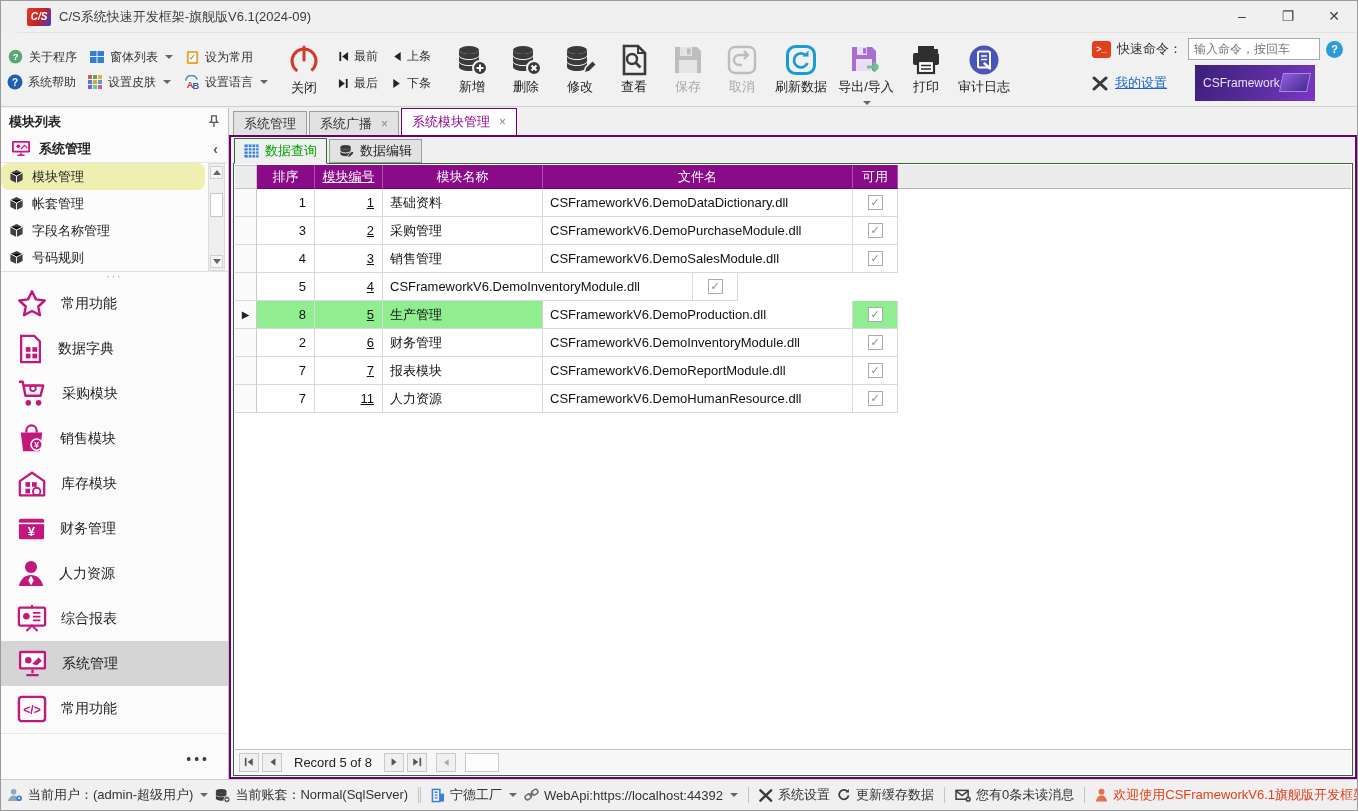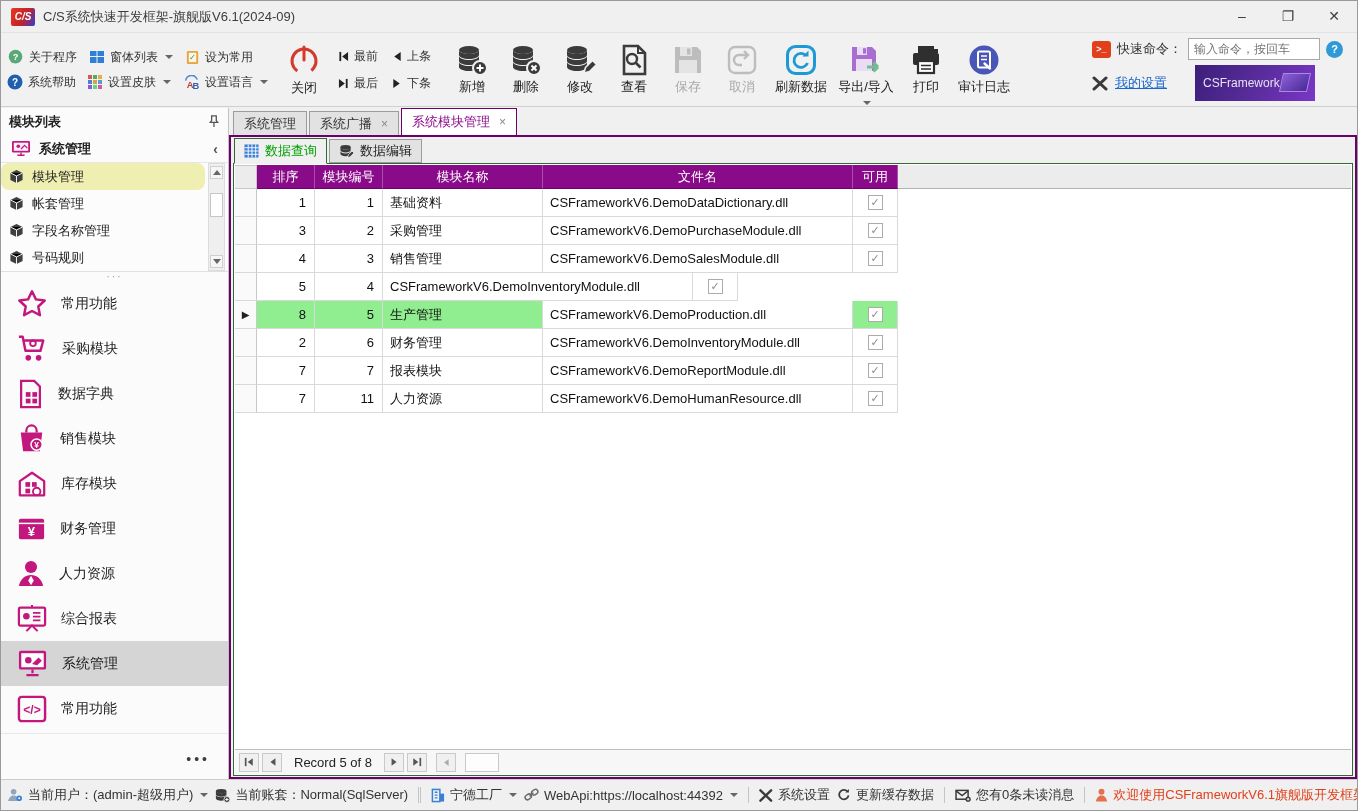--- a/index.html
+++ b/index.html
@@ -1,20 +1,20 @@
 <!DOCTYPE html>
 <html><head>
 <meta charset="utf-8">
 <style>
   * { margin:0; padding:0; box-sizing:border-box; }
   html,body { width:1358px; height:811px; overflow:hidden; font-family:"Liberation Sans","DejaVu Sans",sans-serif; }
   #app { position:relative; width:1358px; height:811px; background:#f0f0f0; border:1px solid #9a9a9a; overflow:hidden; }
 
   
-  .titlebar { position:absolute; top:0; left:0; right:0; height:32px; display:flex; align-items:center; padding-left:10px; background:#f0f0f0; border-bottom:1px solid #e3e3e3;}
+  .titlebar { position:absolute; top:0; left:16px; right:0; height:32px; display:flex; align-items:center; padding-left:10px; background:#f0f0f0; border-bottom:1px solid #e3e3e3;}
   .app-logo { width:24px; height:18px; border-radius:2px; background:linear-gradient(120deg,#e8391f 0%,#c1232d 55%,#2b3fd4 100%); color:#fff; font-size:10px; font-style:italic; font-weight:bold; display:flex; align-items:center; justify-content:center; margin-right:8px;}
   .title-text { font-size:13px; color:#3c3c3c; }
   .win-controls { margin-left:auto; display:flex; height:32px;}
   .win-btn { width:46px; height:31px; display:flex; align-items:center; justify-content:center; font-size:14px; color:#404040; cursor:default;}
 
   
   .toolbar { position:absolute; top:32px; left:0; right:0; height:74px; background:#f1f1f1; border-bottom:1px solid #cfcfcf; display:flex; align-items:center; padding:0 6px;}
   .tcol { display:flex; flex-direction:column; gap:8px; margin-right:8px;}
   .trow { display:flex; gap:12px; align-items:center;}
   .tsmall { display:flex; align-items:center; gap:5px; font-size:12px; color:#333; white-space:nowrap; cursor:default;}
@@ -71,21 +71,21 @@
   .g-row { display:flex; height:28px; background:#fff;}
   .g-row.sel { background:#90ee90; }
   .g-hrow { display:flex; height:24px; }
   .hc { background:#8a0b8a; color:#fff; font-size:13px; display:flex; align-items:center; justify-content:center; border-right:1px solid #a94fa9; border-bottom:1px solid #6a006a;}
   .hc.ind { background:#ececec; border:1px solid #c6c6c6; border-left:none;}
   .c { font-size:13px; color:#111; display:flex; align-items:center; border-right:1px solid #d9d9d9; border-bottom:1px solid #d9d9d9; overflow:hidden; white-space:nowrap;}
   .c.num { justify-content:flex-end; padding-right:8px;}
   .c.txt { padding-left:7px;}
   .c.ctr { justify-content:center;}
   .c.ind { background:#fafafa; border-right:1px solid #c9c9c9; justify-content:center; color:#222; font-size:10px;}
-  .w-ind{width:22px;} .w-sort{width:58px;} .w-code{width:68px;} .w-name{width:160px;} .w-file{width:310px;} .w-en{width:45px;}
+  .w-ind{width:22px;} .w-sort{width:58px;} .w-code{width:68px;text-decoration:underline;} .w-name{width:160px;} .w-file{width:310px;} .w-en{width:45px;}
   .cbx { width:15px; height:15px; background:#fff; border:1px solid #ababab; display:flex; align-items:center; justify-content:center; font-size:11px; color:#8a8a8a;}
   .hdr-filler { position:absolute; top:1px; left:664px; right:1px; height:24px; background:#ececec; border-bottom:1px solid #b2b2b2;}
 
   
   .recnav { position:absolute; left:1px; right:1px; bottom:1px; height:25px; background:#f7f7f7; border-top:1px solid #bdbdbd; display:flex; align-items:center; padding-left:4px; gap:3px;}
   .rbtn { width:20px; height:19px; background:#f0f0f0; border:1px solid #c9c9c9; display:flex; align-items:center; justify-content:center;}
   .rtext { font-size:13px; color:#222; margin:0 9px;}
   .rtrack { width:34px; height:19px; background:#fdfdfd; border:1px solid #c9c9c9; margin-left:6px;}
 
   
@@ -456,40 +456,40 @@
       <div class="module">
         <span class="icn">
             <svg width="30" height="29" viewBox="0 0 32 31">
               <path d="M16 2.5l4.2 8.6 9.4 1.2-6.9 6.4 1.8 9.3L16 23.5l-8.5 4.5 1.8-9.3-6.9-6.4 9.4-1.2z" fill="none" stroke="#c2187e" stroke-width="2.6" stroke-linejoin="round"></path>
             </svg>
           </span>
         <span>常用功能</span>
       </div>
       <div class="module">
         <span class="icn">
-            <svg width="31" height="29" viewBox="0 0 33 31">
-              <path d="M2 3h4l3 15h16l3-11H8" fill="none" stroke="#c2187e" stroke-width="2.6" stroke-linejoin="round"></path>
-              <circle cx="12" cy="25.5" r="3" fill="#c2187e"></circle>
-              <circle cx="23" cy="25.5" r="3" fill="#c2187e"></circle>
-              <circle cx="17" cy="10" r="3" fill="none" stroke="#c2187e" stroke-width="2"></circle>
-            </svg>
-          </span>
-        <span>采购模块</span>
-      </div>
-      <div class="module">
-        <span class="icn">
             <svg width="27" height="30" viewBox="0 0 28 32">
               <path d="M4 2h14l6 6v22H4z" fill="none" stroke="#c2187e" stroke-width="2.4"></path>
               <rect x="9" y="14" width="5" height="5" fill="#c2187e"></rect>
               <rect x="16" y="14" width="5" height="5" fill="#c2187e"></rect>
               <rect x="9" y="21" width="5" height="5" fill="#c2187e"></rect>
               <rect x="16" y="21" width="5" height="5" fill="#c2187e"></rect>
             </svg>
           </span>
         <span>数据字典</span>
+      </div>
+      <div class="module">
+        <span class="icn">
+            <svg width="31" height="29" viewBox="0 0 33 31">
+              <path d="M2 3h4l3 15h16l3-11H8" fill="none" stroke="#c2187e" stroke-width="2.6" stroke-linejoin="round"></path>
+              <circle cx="12" cy="25.5" r="3" fill="#c2187e"></circle>
+              <circle cx="23" cy="25.5" r="3" fill="#c2187e"></circle>
+              <circle cx="17" cy="10" r="3" fill="none" stroke="#c2187e" stroke-width="2"></circle>
+            </svg>
+          </span>
+        <span>采购模块</span>
       </div>
       <div class="module">
         <span class="icn">
             <svg width="29" height="30" viewBox="0 0 31 32">
               <path d="M4 9h23l-2.5 20h-18z" fill="#c2187e"></path>
               <path d="M10 9V7a5.5 5.5 0 0111 0v2" fill="none" stroke="#c2187e" stroke-width="2.4"></path>
               <circle cx="21" cy="22" r="6" fill="#c2187e" stroke="#fff" stroke-width="1.6"></circle>
               <text x="21" y="25.5" font-size="9" fill="#fff" text-anchor="middle" font-weight="bold">¥</text>
             </svg>
           </span>

